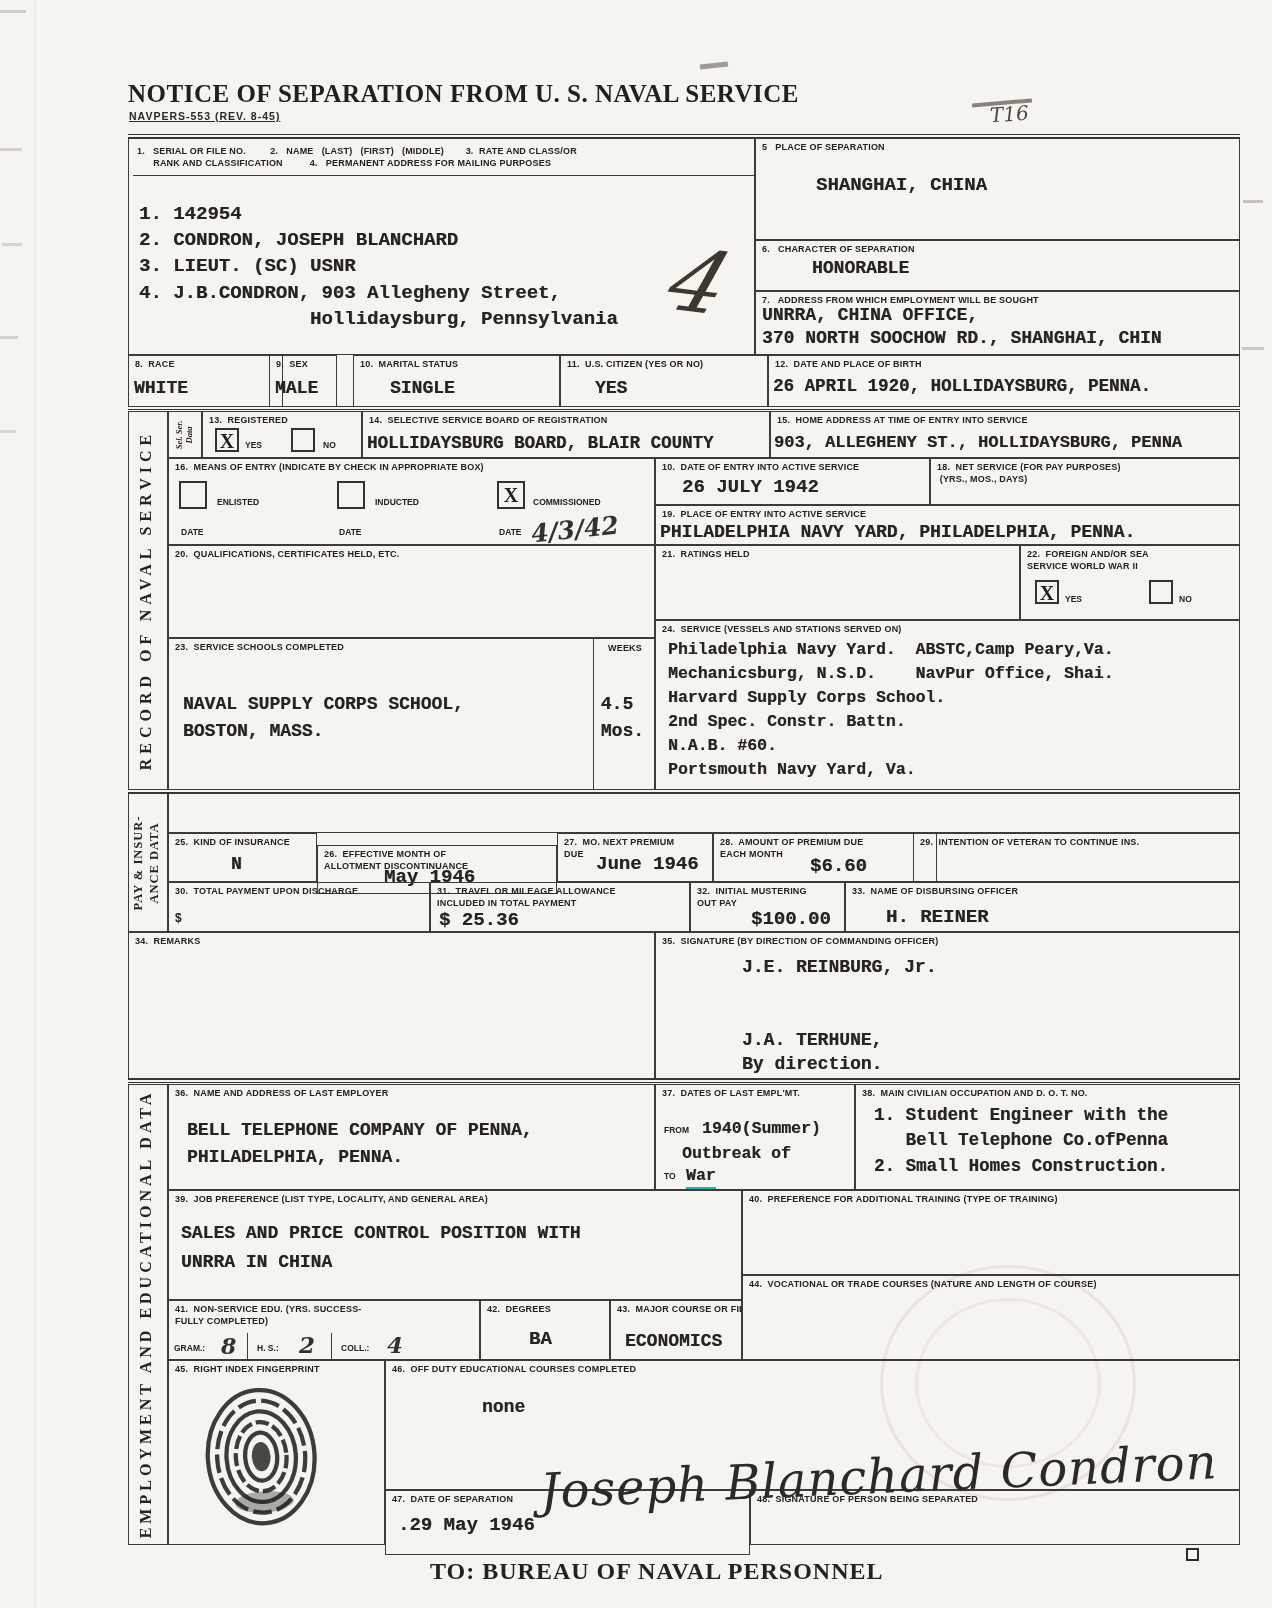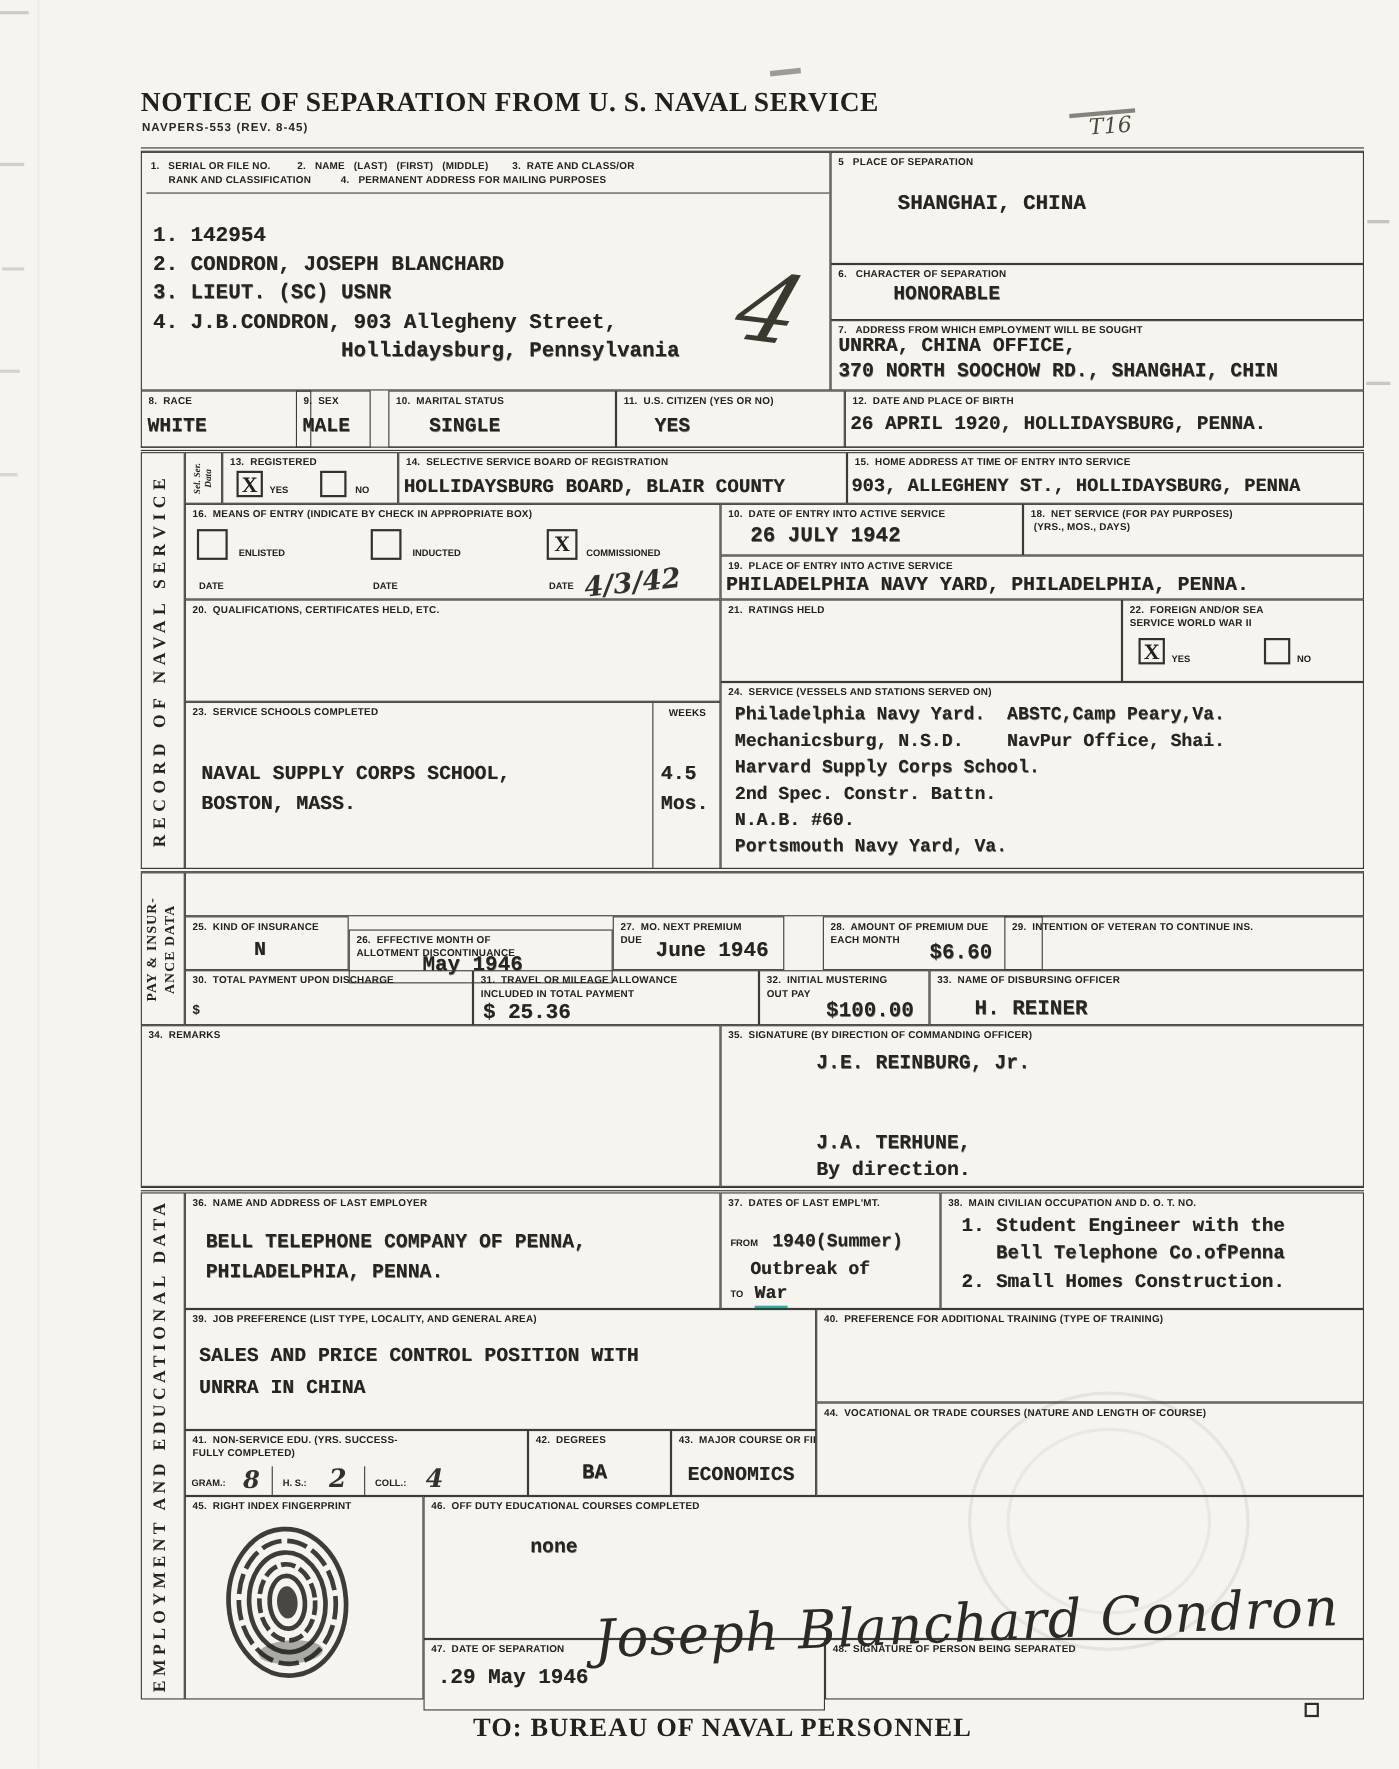--- a/index.html
+++ b/index.html
@@ -14,21 +14,21 @@
   .tv-lg{font-size:19px;}
   .abs{position:absolute;}
   .hw{font-family:"DejaVu Serif",serif;font-style:italic;color:#33312c;}
   .dr{position:absolute;height:4px;border-top:1.5px solid #35332f;border-bottom:1.5px solid #35332f;box-sizing:border-box;}
   .cb{display:inline-block;width:24px;height:24px;border:2px solid #33312d;box-sizing:border-box;
       text-align:center;font:bold 20px/22px "Liberation Serif",serif;color:#21201c;}
   .vtext{position:absolute;transform:rotate(-90deg);transform-origin:center;text-align:center;
          font-family:"Liberation Serif",serif;font-weight:bold;color:#26241f;white-space:pre;}
   .art{position:absolute;background:#55524c;}
   .title{position:absolute;font:bold 25px/1.1 "Liberation Serif",serif;letter-spacing:.5px;color:#21201c;}
-  .formnum{position:absolute;font:bold 10.5px/1.2 "Liberation Sans",sans-serif;letter-spacing:1px;color:#2a2823;}
+  .formnum{position:absolute;font:bold 10.5px/1.2 "Liberation Sans",sans-serif;letter-spacing:1px;color:#2a2823;text-decoration:underline;}
   .footer{position:absolute;font:bold 24px/1.1 "Liberation Serif",serif;letter-spacing:1px;color:#23221e;margin-top:16px;}
   .sig{position:absolute;font:italic 48px/1 "DejaVu Serif",serif;color:#2b2a26;transform:rotate(-2.5deg);
        letter-spacing:1px;white-space:nowrap;}
   .stamp{position:absolute;border-radius:50%;border:3px solid rgba(95,88,70,.10);}
 </style>
 </head>
 <body>
 
 <div id="page">
 
@@ -200,21 +200,21 @@
   <div class="bx" style="left:317px;top:845px;width:240px;height:49px">
     <div class="lb">26.  EFFECTIVE MONTH OF
 ALLOTMENT DISCONTINUANCE</div>
     <div class="tv abs" style="left:66px;top:19px;font-size:19px">May 1946</div>
   </div>
   <div class="bx" style="left:557px;top:833px;width:156px;height:49px">
     <div class="lb">27.  MO. NEXT PREMIUM
 DUE</div>
     <div class="tv abs" style="left:38px;top:18px;font-size:19px">June 1946</div>
   </div>
-  <div class="bx" style="left:748px;top:833px;width:200px;height:49px">
+  <div class="bx" style="left:713px;top:833px;width:224px;height:49px">
     <div class="lb">28.  AMOUNT OF PREMIUM DUE
 EACH MONTH</div>
     <div class="tv abs" style="left:96px;top:20px;font-size:19px">$6.60</div>
   </div>
   <div class="bx" style="left:913px;top:833px;width:327px;height:49px">
     <div class="lb">29.  INTENTION OF VETERAN TO CONTINUE INS.</div>
   </div>
 
   <div class="bx" style="left:168px;top:882px;width:262px;height:50px">
     <div class="lb">30.  TOTAL PAYMENT UPON DISCHARGE</div>

